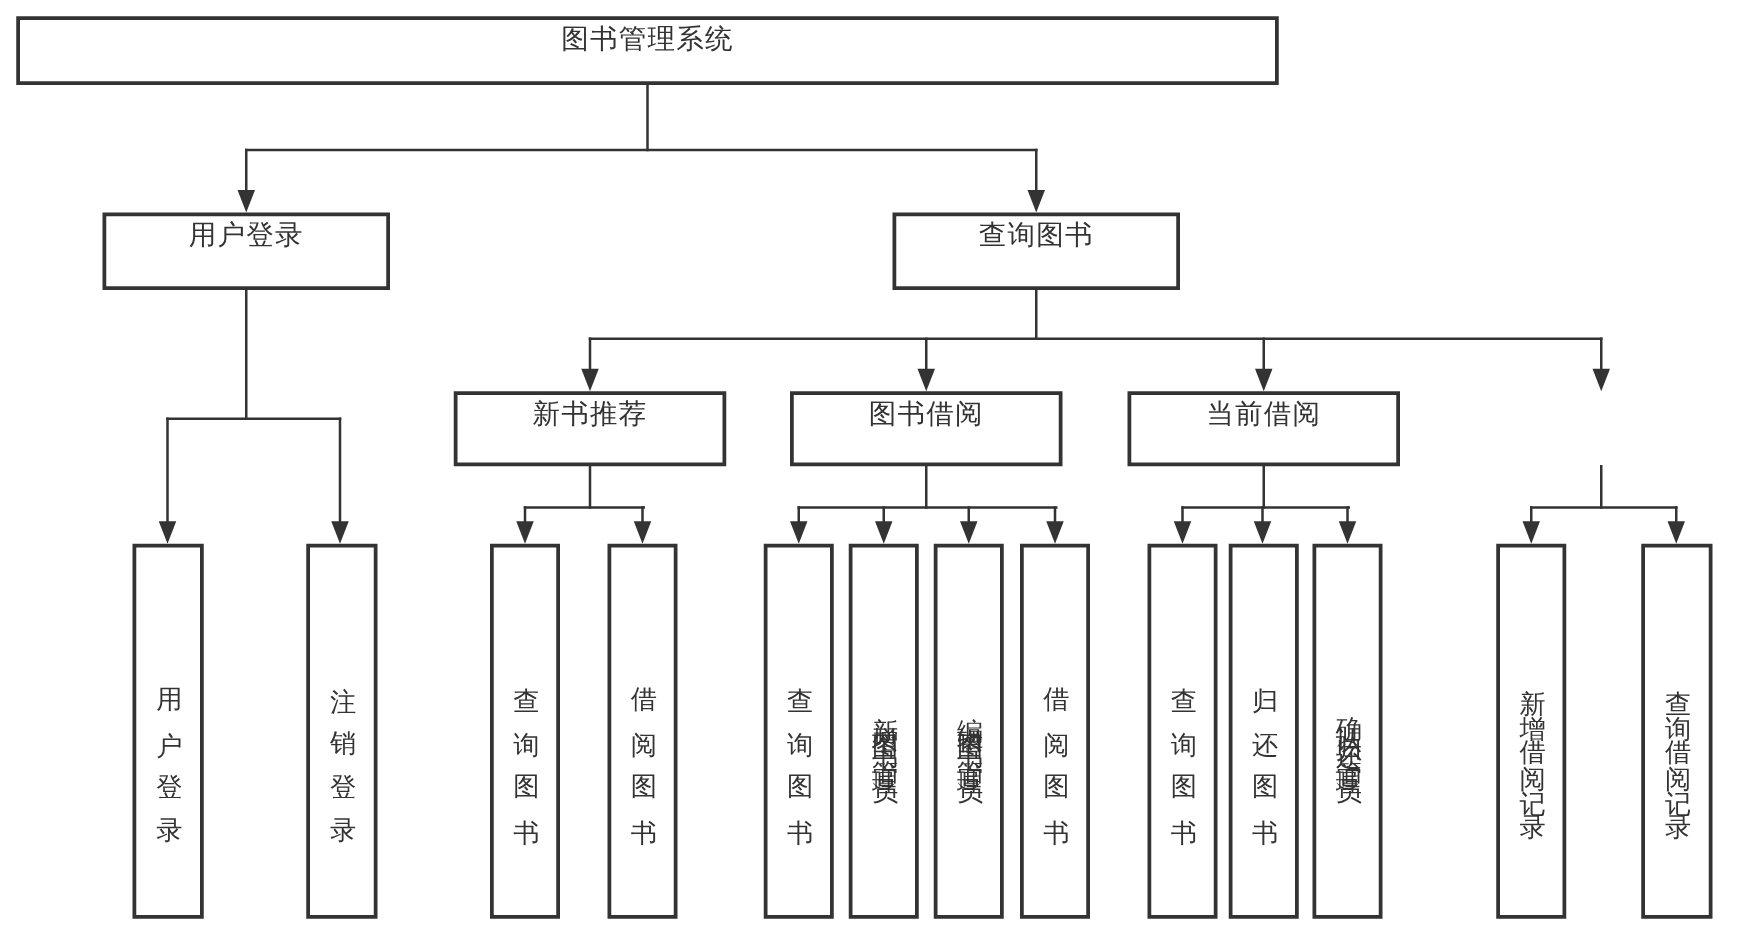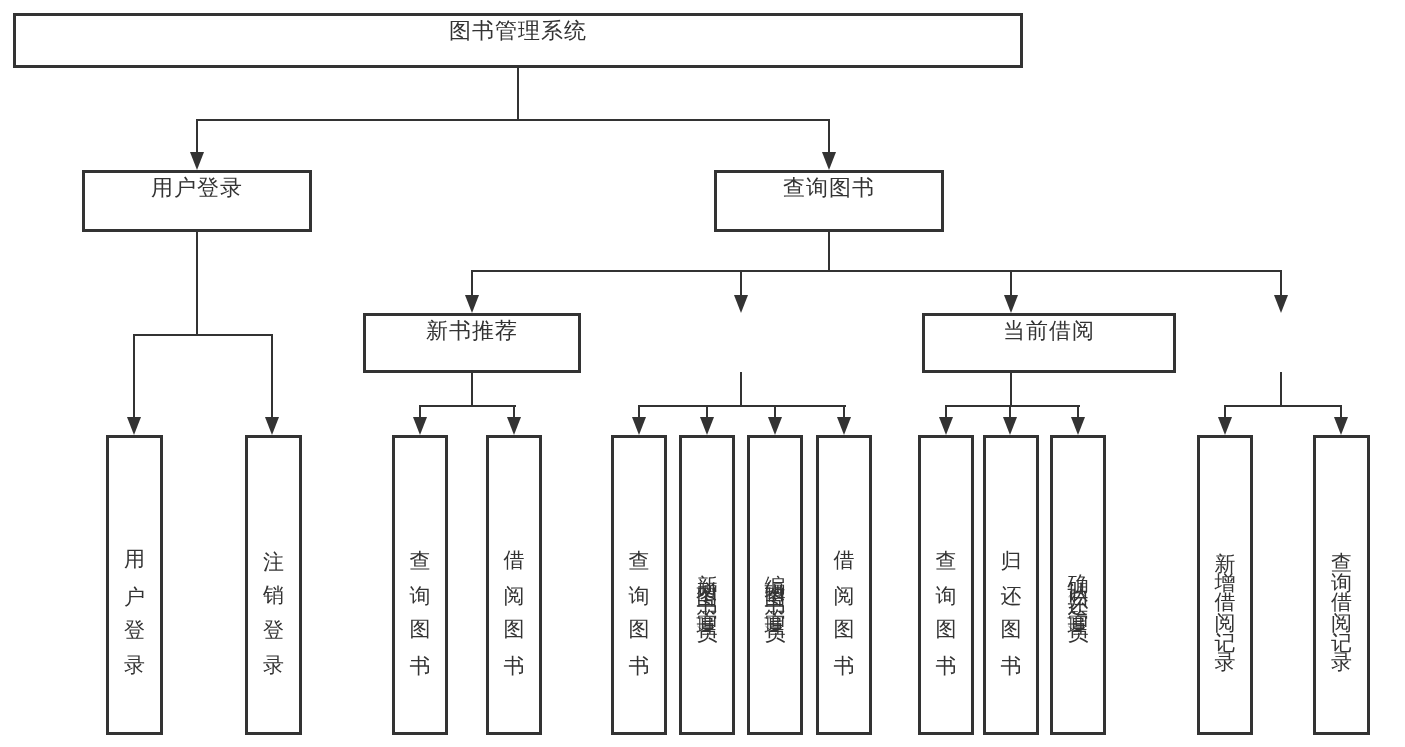--- a/index.html
+++ b/index.html
@@ -69,21 +69,24 @@
   <div class="line" style="left:740px;top:270px;width:2px;height:28px;"></div>
   <div class="arrow" style="left:734px;top:295px;"></div>
   <div class="line" style="left:1010px;top:270px;width:2px;height:28px;"></div>
   <div class="arrow" style="left:1004px;top:295px;"></div>
   <div class="line" style="left:1280px;top:270px;width:2px;height:28px;"></div>
   <div class="arrow" style="left:1274px;top:295px;"></div>
 
   <div class="box" style="left:363px;top:313px;width:218px;height:60px;">
     <span>新书推荐</span>
   </div>
-  <div class="box" style="left:922px;top:313px;width:254px;height:60px;">
+  <div class="box" style="left:632px;top:313px;width:218px;height:60px;">
+    <span>图书借阅</span>
+  </div>
+  <div class="box" style="left:902px;top:313px;width:218px;height:60px;">
     <span>当前借阅</span>
   </div>
 
   <div class="line" style="left:471px;top:372px;width:2px;height:35px;"></div>
   <div class="line" style="left:419px;top:405px;width:97px;height:2px;"></div>
   <div class="line" style="left:419px;top:405px;width:2px;height:14px;"></div>
   <div class="arrow" style="left:413px;top:417px;"></div>
   <div class="line" style="left:513px;top:405px;width:2px;height:14px;"></div>
   <div class="arrow" style="left:507px;top:417px;"></div>
 

